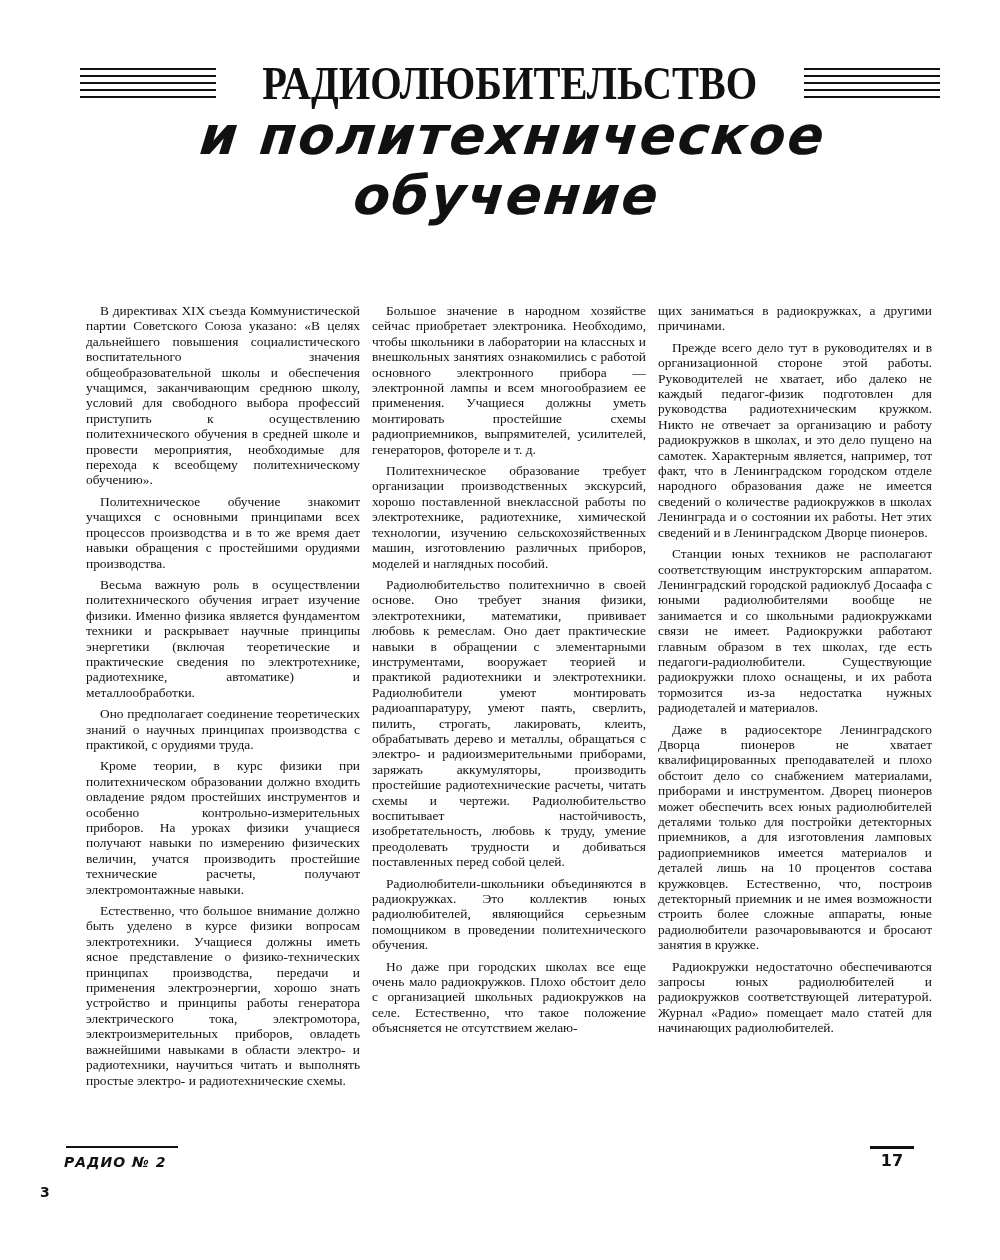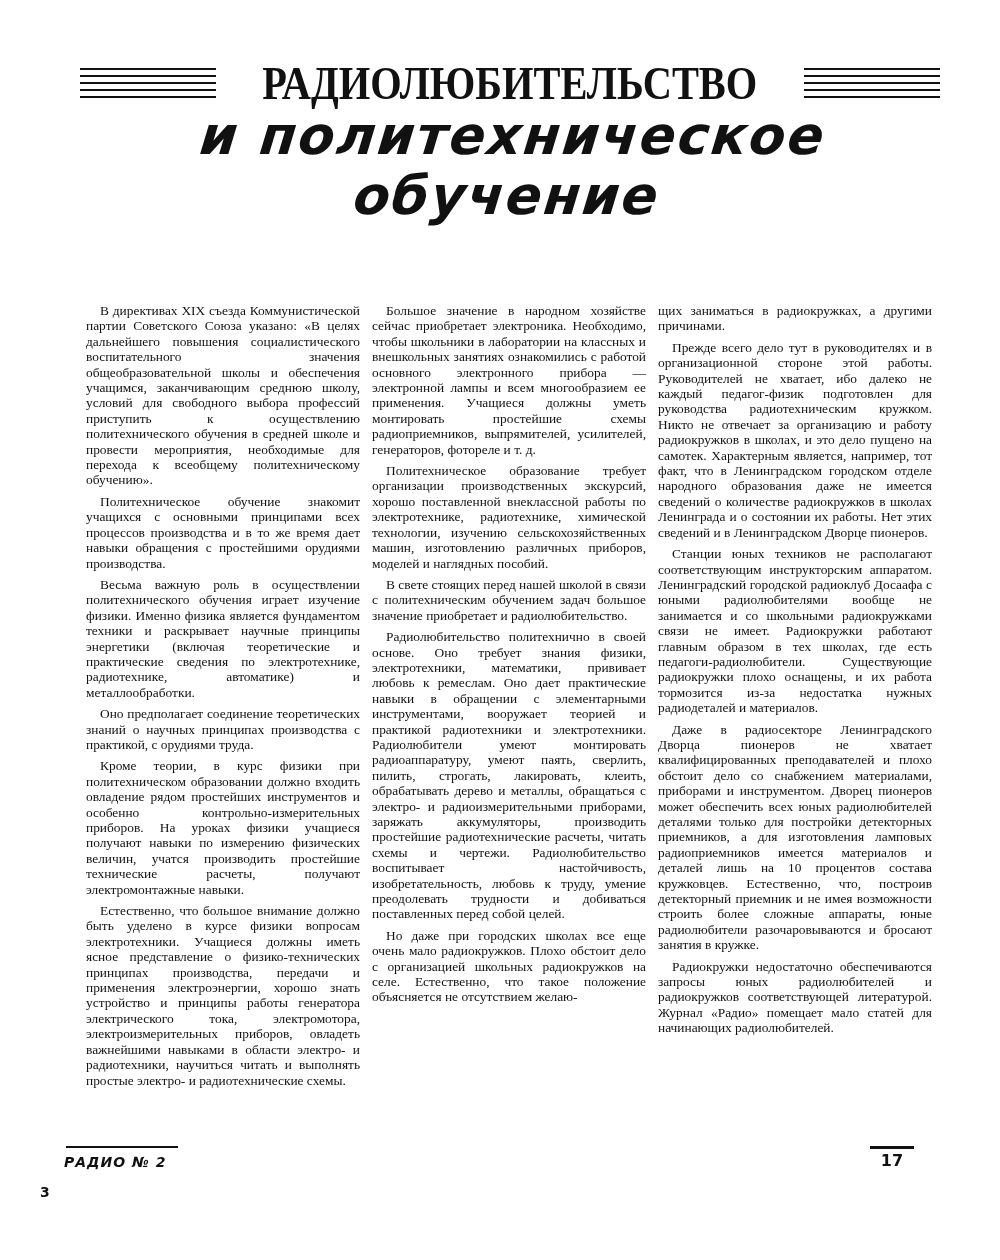--- a/index.html
+++ b/index.html
@@ -61,22 +61,22 @@
     <p>В директивах XIX съезда Коммунистической партии Советского Союза указано: «В целях дальнейшего повышения социалистического воспитательного значения общеобразовательной школы и обеспечения учащимся, заканчивающим среднюю школу, условий для свободного выбора профессий приступить к осуществлению политехнического обучения в средней школе и провести мероприятия, необходимые для перехода к всеобщему политехническому обучению».</p>
     <p>Политехническое обучение знакомит учащихся с основными принципами всех процессов производства и в то же время дает навыки обращения с простейшими орудиями производства.</p>
     <p>Весьма важную роль в осуществлении политехнического обучения играет изучение физики. Именно физика является фундаментом техники и раскрывает научные принципы энергетики (включая теоретические и практические сведения по электротехнике, радиотехнике, автоматике) и металлообработки.</p>
     <p>Оно предполагает соединение теоретических знаний о научных принципах производства с практикой, с орудиями труда.</p>
     <p>Кроме теории, в курс физики при политехническом образовании должно входить овладение рядом простейших инструментов и особенно контрольно-измерительных приборов. На уроках физики учащиеся получают навыки по измерению физических величин, учатся производить простейшие технические расчеты, получают электромонтажные навыки.</p>
     <p>Естественно, что большое внимание должно быть уделено в курсе физики вопросам электротехники. Учащиеся должны иметь ясное представление о физико-технических принципах производства, передачи и применения электроэнергии, хорошо знать устройство и принципы работы генератора электрического тока, электромотора, электроизмерительных приборов, овладеть важнейшими навыками в области электро- и радиотехники, научиться читать и выполнять простые электро- и радиотехнические схемы.</p>
   </div>
   <div class="col">
     <p>Большое значение в народном хозяйстве сейчас приобретает электроника. Необходимо, чтобы школьники в лаборатории на классных и внешкольных занятиях ознакомились с работой основного электронного прибора — электронной лампы и всем многообразием ее применения. Учащиеся должны уметь монтировать простейшие схемы радиоприемников, выпрямителей, усилителей, генераторов, фотореле и т. д.</p>
     <p>Политехническое образование требует организации производственных экскурсий, хорошо поставленной внеклассной работы по электротехнике, радиотехнике, химической технологии, изучению сельскохозяйственных машин, изготовлению различных приборов, моделей и наглядных пособий.</p>
-    <p>В свете стоящих перед нашей школой в связи с политехническим обучением задач большое значение приобретает и радиолюбительство.</p>
     <p>Радиолюбительство политехнично в своей основе. Оно требует знания физики, электротехники, математики, прививает любовь к ремеслам. Оно дает практические навыки в обращении с элементарными инструментами, вооружает теорией и практикой радиотехники и электротехники. Радиолюбители умеют монтировать радиоаппаратуру, умеют паять, сверлить, пилить, строгать, лакировать, клеить, обрабатывать дерево и металлы, обращаться с электро- и радиоизмерительными приборами, заряжать аккумуляторы, производить простейшие радиотехнические расчеты, читать схемы и чертежи. Радиолюбительство воспитывает настойчивость, изобретательность, любовь к труду, умение преодолевать трудности и добиваться поставленных перед собой целей.</p>
+    <p>Радиолюбители-школьники объединяются в радиокружках. Это коллектив юных радиолюбителей, являющийся серьезным помощником в проведении политехнического обучения.</p>
     <p>Но даже при городских школах все еще очень мало радиокружков. Плохо обстоит дело с организацией школьных радиокружков на селе. Естественно, что такое положение объясняется не отсутствием желаю-</p>
   </div>
   <div class="col">
     <p class="cont">щих заниматься в радиокружках, а другими причинами.</p>
     <p>Прежде всего дело тут в руководителях и в организационной стороне этой работы. Руководителей не хватает, ибо далеко не каждый педагог-физик подготовлен для руководства радиотехническим кружком. Никто не отвечает за организацию и работу радиокружков в школах, и это дело пущено на самотек. Характерным является, например, тот факт, что в Ленинградском городском отделе народного образования даже не имеется сведений о количестве радиокружков в школах Ленинграда и о состоянии их работы. Нет этих сведений и в Ленинградском Дворце пионеров.</p>
     <p>Станции юных техников не располагают соответствующим инструкторским аппаратом. Ленинградский городской радиоклуб Досаафа с юными радиолюбителями вообще не занимается и со школьными радиокружками связи не имеет. Радиокружки работают главным образом в тех школах, где есть педагоги-радиолюбители. Существующие радиокружки плохо оснащены, и их работа тормозится из-за недостатка нужных радиодеталей и материалов.</p>
     <p>Даже в радиосекторе Ленинградского Дворца пионеров не хватает квалифицированных преподавателей и плохо обстоит дело со снабжением материалами, приборами и инструментом. Дворец пионеров может обеспечить всех юных радиолюбителей деталями только для постройки детекторных приемников, а для изготовления ламповых радиоприемников имеется материалов и деталей лишь на 10 процентов состава кружковцев. Естественно, что, построив детекторный приемник и не имея возможности строить более сложные аппараты, юные радиолюбители разочаровываются и бросают занятия в кружке.</p>
     <p>Радиокружки недостаточно обеспечиваются запросы юных радиолюбителей и радиокружков соответствующей литературой. Журнал «Радио» помещает мало статей для начинающих радиолюбителей.</p>
   </div>
 </div>

